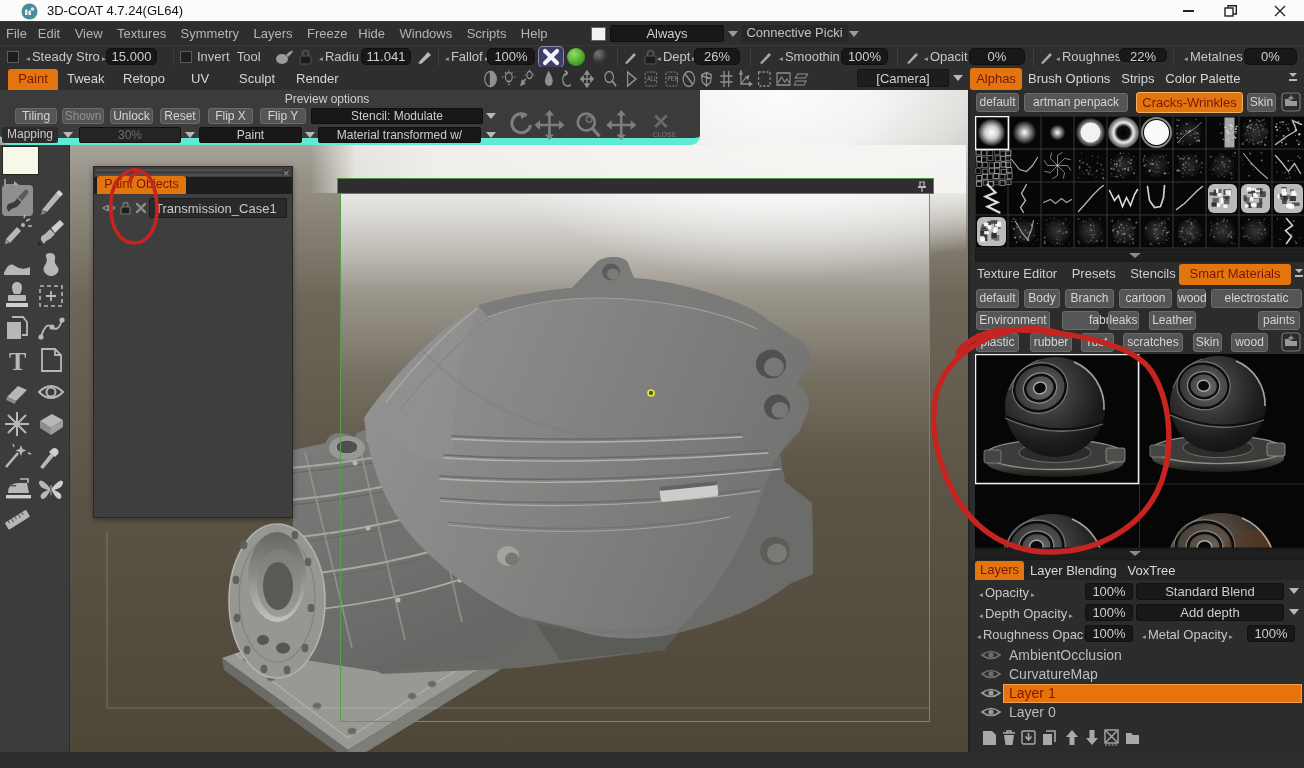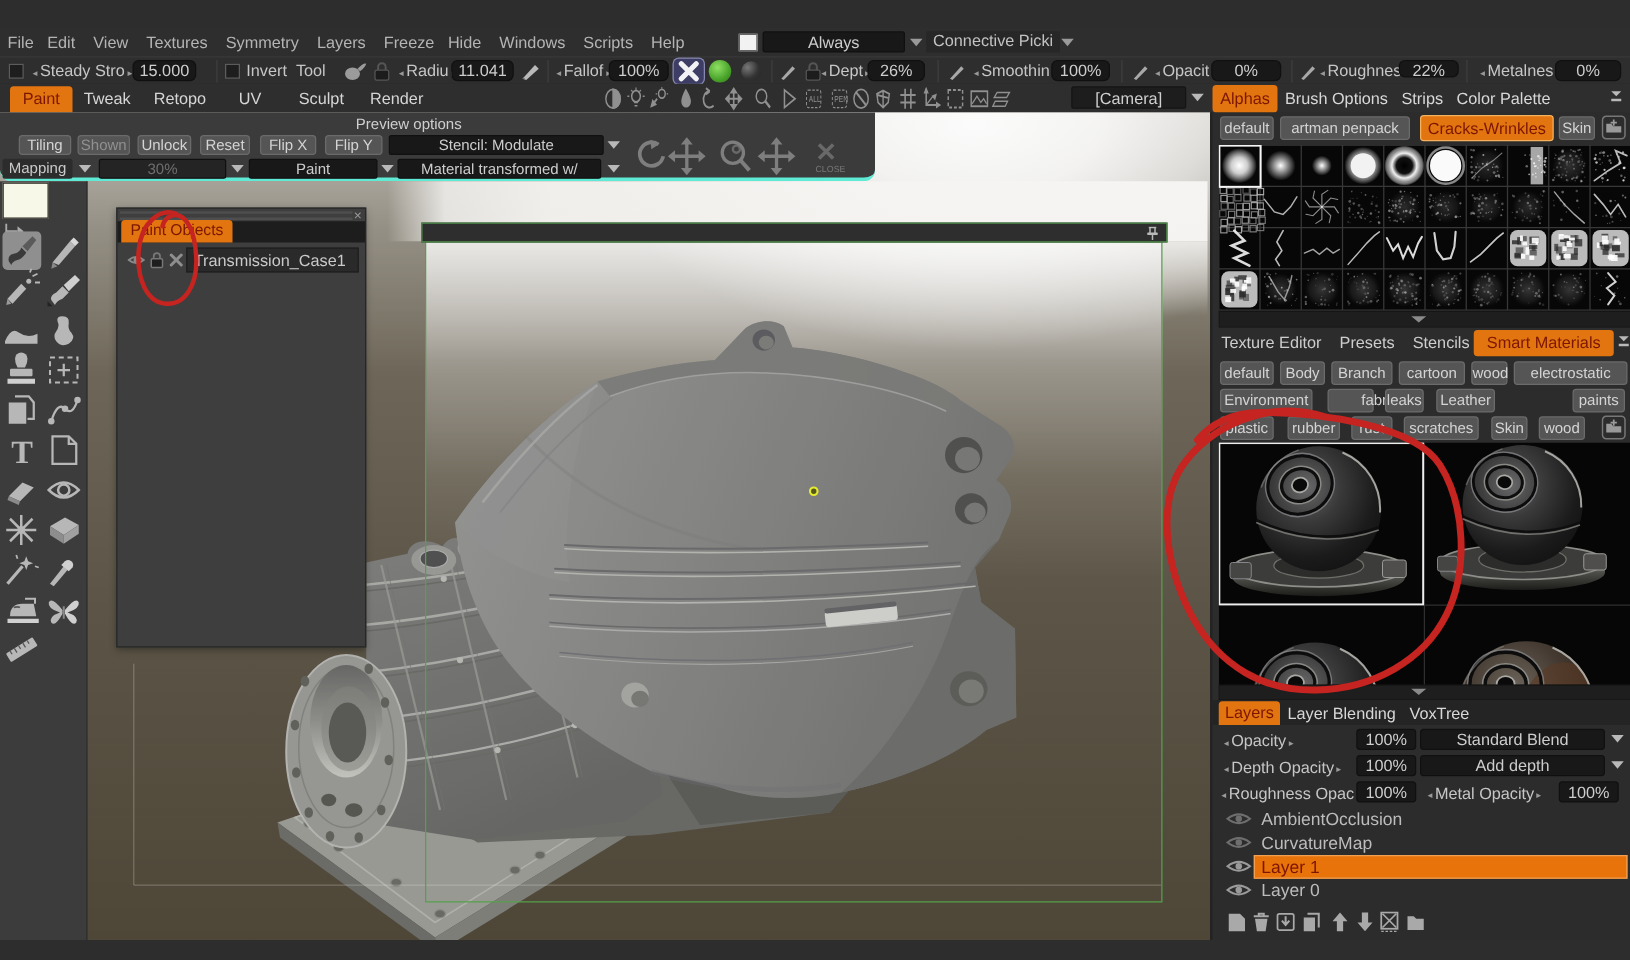--- a/index.html
+++ b/index.html
@@ -11,20 +11,36 @@
  color:#cdcdcd;font-size:13px;text-align:center;}
 .btn{background:#555;border:1px solid #6b6b6b;border-radius:3px;color:#d4d4d4;
  font-size:12px;text-align:center;line-height:17px;}
 .otab{background:#e2750f;color:#7c1600;border-radius:3px 3px 0 0;font-size:13px;text-align:center;}
 .la{display:inline-block;font-size:8px;color:#9a9a9a;transform:scale(.8);}
 .dar{width:0;height:0;border-left:5px solid transparent;border-right:5px solid transparent;border-top:6px solid #b9b9b9;display:inline-block;}
 </style></head>
 <body>
 <div id="app">
 
+<div class="abs" style="left:0;top:0;width:1304px;height:22px;background:#fbfbfb;border-bottom:1px solid #3a3a3a;">
+ <svg class="abs" style="left:21px;top:3px" width="17" height="17" viewBox="0 0 17 17">
+  <circle cx="8.5" cy="8.5" r="8" fill="#4a8d99"></circle>
+  <path d="M4 12 L4 7 Q5.5 5.5 6.5 7 L6.5 12 Z M7.5 12 L7.5 8 Q9 6.5 10 8 L10 12 Z" fill="#e8f0f0"></path>
+  <circle cx="11.5" cy="6" r="1.8" fill="#dce9ea"></circle>
+ </svg>
+ <div class="abs" style="left:47px;top:3px;font-size:13px;color:#121212;">3D-COAT 4.7.24(GL64)</div>
+ <div class="abs" style="left:1183px;top:10px;width:11px;height:2px;background:#222;"></div>
+ <svg class="abs" style="left:1223px;top:3px" width="16" height="16" viewBox="0 0 16 16">
+  <rect x="2" y="5" width="8" height="8" fill="none" stroke="#222" stroke-width="1.4"></rect>
+  <path d="M5 5 V2.7 H13.3 V11 H10" fill="none" stroke="#222" stroke-width="1.4"></path>
+ </svg>
+ <svg class="abs" style="left:1272px;top:3px" width="16" height="16" viewBox="0 0 16 16">
+  <path d="M3 3 L13 13 M13 3 L3 13" stroke="#222" stroke-width="1.3"></path>
+ </svg>
+</div>
 
 <div class="abs" style="left:0;top:22px;width:1304px;height:23px;background:#2e2e2e;">
  <div class="tx abs" style="left:6px;top:4px;color:#b4b4b4;">File&nbsp;&nbsp;&nbsp;Edit&nbsp;&nbsp;&nbsp;&nbsp;View&nbsp;&nbsp;&nbsp;&nbsp;Textures&nbsp;&nbsp;&nbsp;&nbsp;Symmetry&nbsp;&nbsp;&nbsp;&nbsp;Layers&nbsp;&nbsp;&nbsp;&nbsp;Freeze&nbsp;&nbsp;&nbsp;Hide&nbsp;&nbsp;&nbsp;&nbsp;Windows&nbsp;&nbsp;&nbsp;&nbsp;Scripts&nbsp;&nbsp;&nbsp;&nbsp;Help</div>
  <div class="abs" style="left:591px;top:5px;width:15px;height:14px;background:#f2f2f2;border:1px solid #666;"></div>
  <div class="abs box" style="left:610px;top:3px;width:114px;height:17px;border-radius:2px;line-height:16px;font-size:13px;">Always</div>
  <div class="dar abs" style="left:728px;top:9px;border-top-color:#9a9a9a;"></div>
  <div class="abs" style="left:741px;top:3px;width:107px;height:17px;background:#272727;color:#c2c2c2;font-size:13px;line-height:16px;text-align:center;">Connective Picki</div>
  <div class="dar abs" style="left:849px;top:9px;border-top-color:#9a9a9a;"></div>
 </div>
 
@@ -1489,21 +1505,21 @@
             <path d="M2 2 l11 11 M13 2 L2 13" stroke="#a9a9a9" stroke-width="1.4"></path>
             <path d="M1 16 h13" stroke="#a9a9a9" stroke-width="1" stroke-dasharray="2 1.4"></path>
           </g>
    <g transform="translate(143,0)">
             <path d="M1 15 V4 h5 l2 2 h6 v9 Z"></path>
           </g>
   </g>
  </svg>
 </div>
 
-<div class="abs" style="left:0;top:90px;width:700px;height:55px;background:#3b3b3b;border-radius:0 0 9px 9px;border-bottom:3px solid #5eead4;">
+<div class="abs" style="left:0;top:90px;width:700px;height:55px;background:#3b3b3b;border-radius:0 0 9px 9px;border-bottom:7px solid #5eead4;">
  <div class="abs" style="left:0;top:2px;width:654px;text-align:center;font-size:12px;color:#cfcfcf;">Preview options</div>
  <div class="btn abs" style="left:15px;top:18px;width:42px;height:16px;line-height:15px;">Tiling</div>
  <div class="btn abs" style="left:62px;top:18px;width:42px;height:16px;line-height:15px;color:#909090;">Shown</div>
  <div class="btn abs" style="left:110px;top:18px;width:43px;height:16px;line-height:15px;">Unlock</div>
  <div class="btn abs" style="left:160px;top:18px;width:40px;height:16px;line-height:15px;">Reset</div>
  <div class="btn abs" style="left:208px;top:18px;width:45px;height:16px;line-height:15px;">Flip X</div>
  <div class="btn abs" style="left:260px;top:18px;width:46px;height:16px;line-height:15px;">Flip Y</div>
  <div class="box abs" style="left:311px;top:18px;width:172px;height:16px;line-height:15px;font-size:12px;border-radius:2px;">Stencil: Modulate</div>
  <div class="dar abs" style="left:486px;top:23px;"></div>
  <div class="abs" style="left:2px;top:37px;width:56px;height:16px;background:#2c2c2c;border-radius:2px;color:#c9c9c9;font-size:12px;text-align:center;line-height:15px;">Mapping</div>

